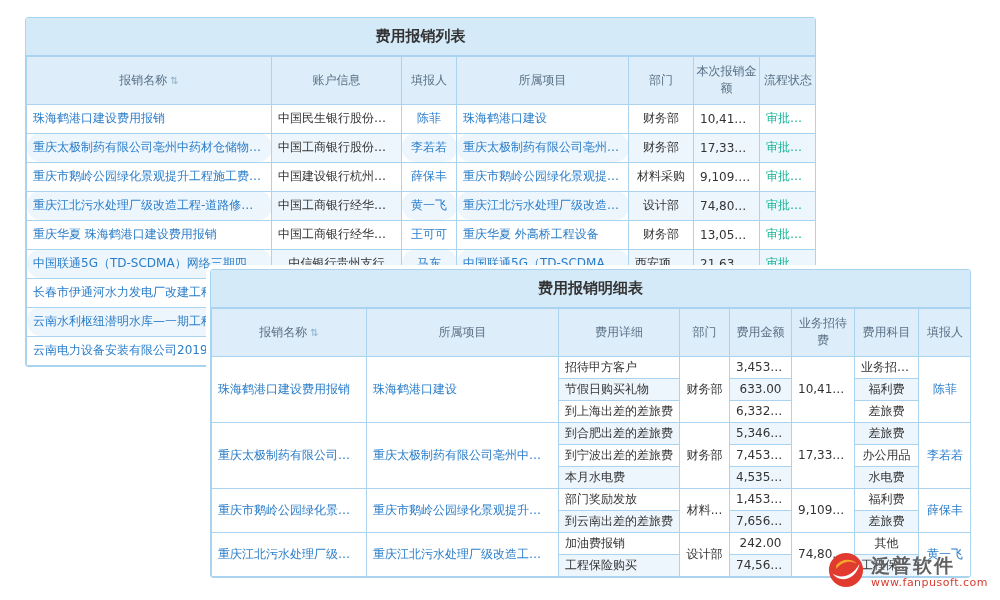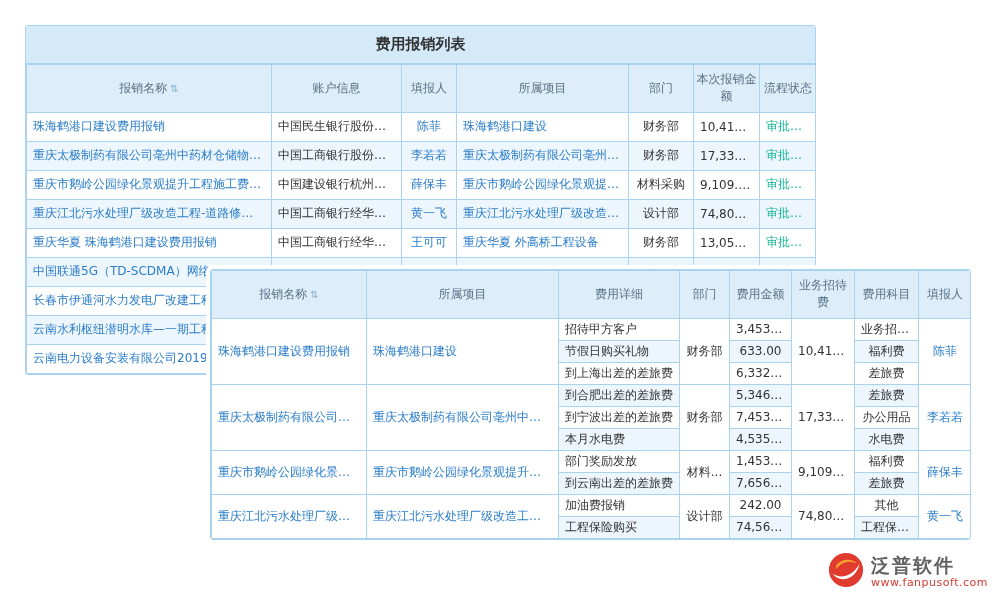--- a/index.html
+++ b/index.html
@@ -11,21 +11,21 @@
     overflow:hidden;
     color:#333;
   }
   .window {
     position:absolute;
     background:#fff;
     border:1px solid var(--border, #8fc3e8);
     border-radius:3px;
     overflow:hidden;
   }
-  .list-window   { left:25px;  top:25px;  width:791px; z-index:1; }
+  .list-window   { left:25px;  top:17px;  width:791px; z-index:1; }
   .detail-window { left:210px; top:269px; width:761px; z-index:2; box-shadow:0 0 0 4px #ffffff; }
   .title {
     background: var(--title_bg, #d5eaf8);
     text-align:center;
     font-weight:bold;
     font-size:15px;
     color:#333;
     padding:9px 0;
     border-bottom:1px solid var(--border, #a9d3ee);
   }
@@ -49,21 +49,21 @@
     padding:2px 6px;
     white-space:nowrap;
     text-overflow:ellipsis;
     vertical-align:middle;
   }
   .list-window  tbody tr { height:29px; }
   .detail-window tbody tr { height:22px; }
   .list-window  tbody tr:nth-child(even) td,
   .detail-window tbody tr:nth-child(even) td { background: var(--stripe, #eef6fd); }
   .detail-window td[rowspan] { background:#ffffff !important; }
-  .link   { color: var(--link, #2a7dc9); }
+  .link   { color: var(--link, #2a7dc9); border-radius: 14px; }
   .num    { text-align:center; }
   .center { text-align:center; }
   .status { color: var(--status, #10b394); text-align:center; }
   .sort   { color:#8aafcb; font-size:10px; margin-left:3px; }
   .logo {
     position:absolute;
     right:12px;
     bottom:8px;
     z-index:5;
     display:flex;
@@ -180,20 +180,21 @@
         <td class="link"></td>
         <td class="center"></td>
         <td class="num"></td>
         <td class="status"></td>
       </tr>
     </tbody>
   </table>
 </section>
 
 <section class="window detail-window">
+  <div class="title">费用报销明细表</div>
   <table>
     <colgroup>
       <col style="width:155px">
         <col style="width:192px">
         <col style="width:121px">
         <col style="width:50px">
       <col style="width:62px">
         <col style="width:63px">
         <col style="width:64px">
         <col style="width:53px">

